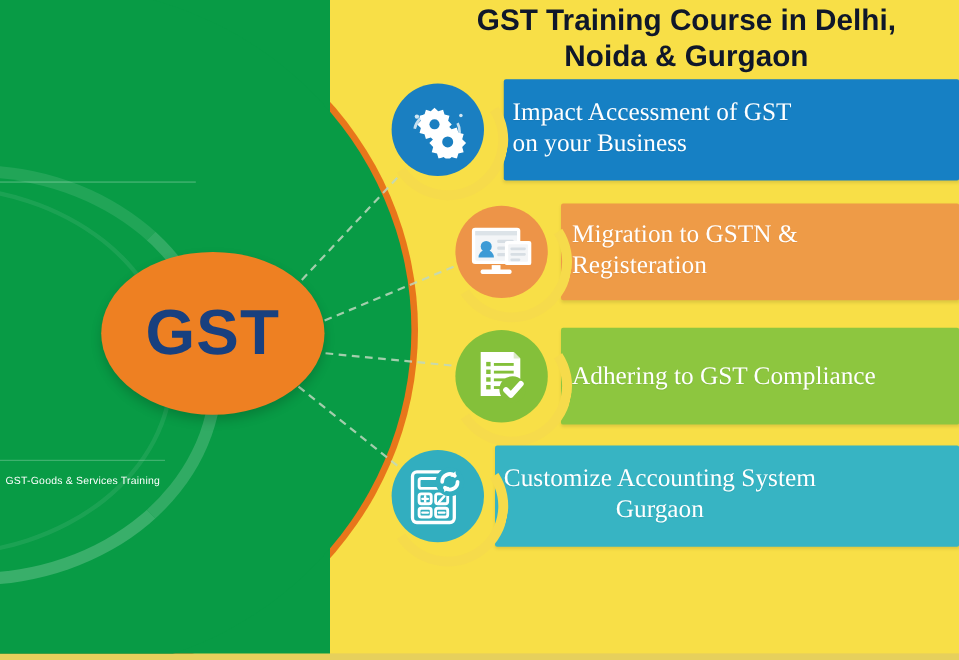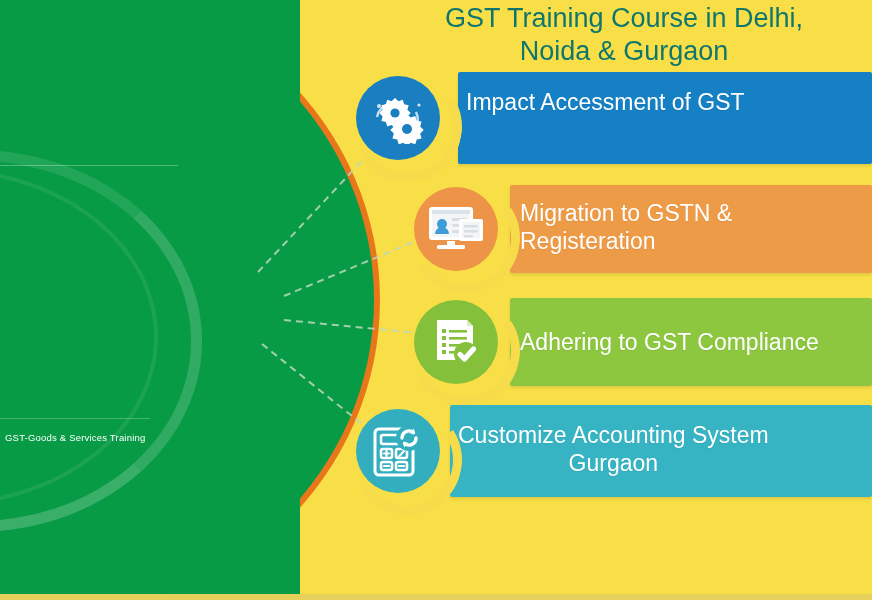--- a/index.html
+++ b/index.html
@@ -147,30 +147,32 @@
 
   
   .title {
     position: absolute;
     left: 380px;
     top: 2px;
     width: 488px;
     text-align: center;
     font-size: 27px;
     line-height: 1.22;
-    color: #0f766e;
+    color: #0f172a;
     z-index: 8;
+    font-weight: bold;
   }
 
   
   .row {
     position: absolute;
     z-index: 8;
     display: flex;
     align-items: center;
+    font-family: Liberation Serif, serif;
   }
   .row-bar {
     position: absolute;
     top: 0;
     height: 100%;
     border-radius: 2px;
     box-shadow: 0 2px 3px rgba(0,0,0,0.10);
   }
   .icon-wrap {
     position: absolute;
@@ -250,20 +252,23 @@
 
   <svg class="connectors" viewBox="0 0 872 600">
     <g stroke="#BFD8BF" stroke-width="2" stroke-dasharray="7 5" fill="none" opacity="0.85">
       <line x1="258" y1="272" x2="372" y2="150"></line>
       <line x1="284" y1="296" x2="428" y2="236"></line>
       <line x1="284" y1="320" x2="428" y2="334"></line>
       <line x1="262" y1="344" x2="372" y2="432"></line>
     </g>
   </svg>
 
+  <div class="gst-bubble">
+    <span class="gst-bubble-label">GST</span>
+  </div>
 
   <div class="panel-caption">GST-Goods &amp; Services Training</div>
 
   <div class="title">
     <div>GST Training Course in Delhi,</div>
     <div>Noida &amp; Gurgaon</div>
   </div>
 
   <div class="row" id="row-1">
     <div class="row-bar"></div>
@@ -283,20 +288,21 @@
           <circle cx="37" cy="37" r="5" fill="#1A7FC1"></circle>
           <g fill="#ffffff" opacity="0.8">
             <circle cx="9" cy="14" r="2"></circle>
             <circle cx="49" cy="13" r="1.6"></circle>
           </g>
         </svg>
       </div>
     </div>
     <div class="row-text">
       <div>Impact Accessment of GST</div>
+      <div>on your Business</div>
     </div>
   </div>
 
   <div class="row" id="row-2">
     <div class="row-bar"></div>
     <div class="icon-wrap">
       <div class="icon-swoosh"></div>
       <div class="icon-circle">
         <svg class="icon-svg" width="58" height="50" viewBox="0 0 58 50">
           <rect x="2" y="3" width="44" height="33" rx="3" fill="#ffffff"></rect>

